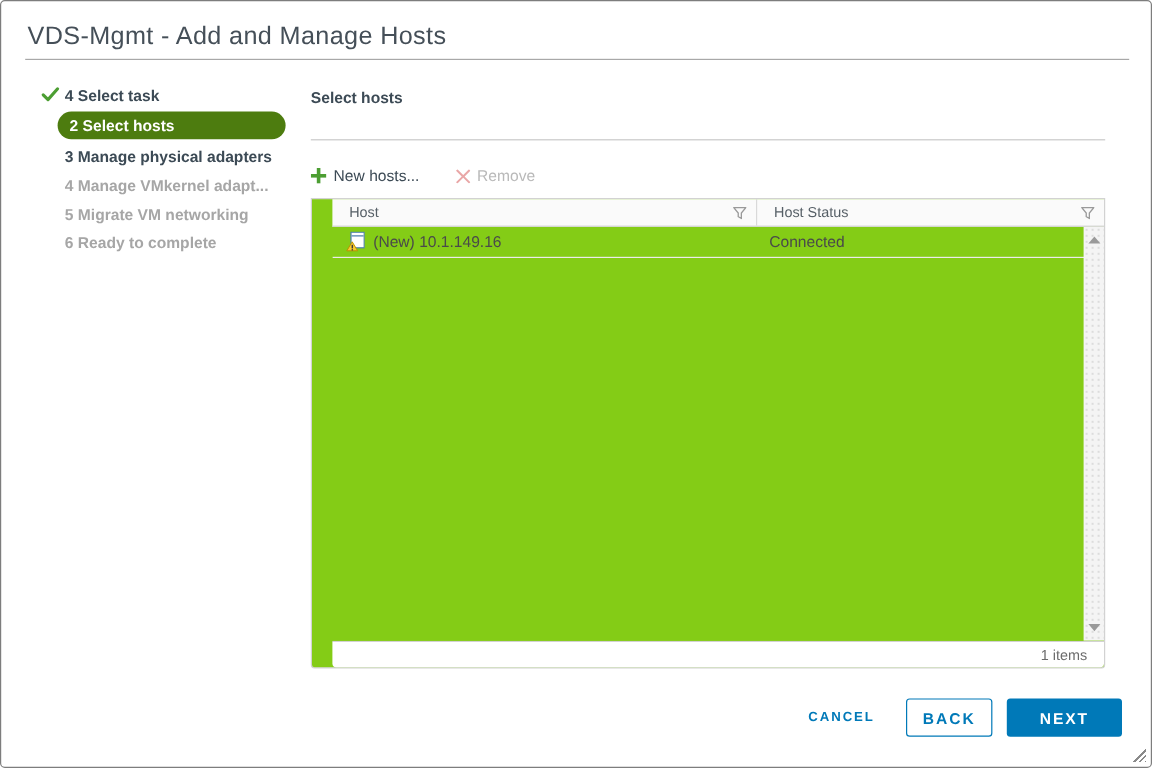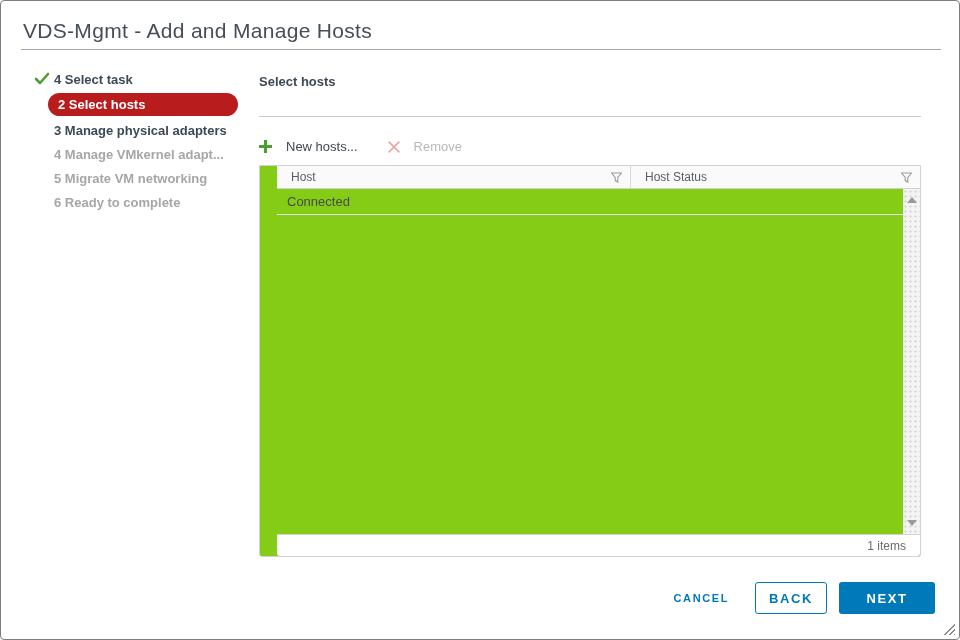--- a/index.html
+++ b/index.html
@@ -32,21 +32,21 @@
     margin-left: 14px; flex: 1; color: #fff;
     border-radius: 12px; padding: 4px 8px 4px 10px;
   }
 
   
   .content-heading { position: absolute; left: 258px; top: 73px; font-size: 13px; font-weight: bold; }
   .content-subheading { position: absolute; left: 258px; top: 95px; font-size: 13px; color: #4a4a4a; }
   .content-rule { position: absolute; left: 258px; top: 115px; width: 662px; border-top: 1px solid #c9c9c9; }
 
   .toolbar { position: absolute; left: 258px; top: 138px; display: flex; align-items: center; font-size: 13px; }
-  .toolbar-btn { display: flex; align-items: center; gap: 14px; cursor: pointer; }
+  .toolbar-btn { display: flex; align-items: center; gap: 6px; cursor: pointer; }
   .toolbar-btn .lbl { color: #3c4a55; }
   .toolbar-btn.disabled { cursor: default; }
   .toolbar-btn.disabled .lbl { color: #b9b9b9; }
   .toolbar-gap { width: 30px; }
 
   
   .grid {
     position: absolute; left: 258px; top: 164px; width: 662px; height: 392px;
     border: 1px solid #d2d2d2; border-radius: 0 0 3px 3px; background: #84cc16; padding-left: 17px;
   }
@@ -117,21 +117,21 @@
   <div class="steps">
     <div class="step-row">
       <span class="check-slot">
         <svg width="16" height="15" viewBox="0 0 16 15">
             <polyline points="2,8 6,12 14,3" fill="none" stroke="#4c9e32" stroke-width="2.6" stroke-linecap="round" stroke-linejoin="round"></polyline>
           </svg>
       </span>
       <span class="step-label">4 Select task</span>
     </div>
     <div class="step-row active">
-      <span class="step-pill" style="background:#b91c1c">2 Select hosts</span>
+      <span class="step-pill" style="background:#4d7c0f">2 Select hosts</span>
     </div>
     <div class="step-row">
       <span class="step-label">3 Manage physical adapters</span>
     </div>
     <div class="step-row disabled">
       <span class="step-label">4 Manage VMkernel adapt...</span>
     </div>
     <div class="step-row disabled">
       <span class="step-label">5 Migrate VM networking</span>
     </div>
@@ -171,20 +171,30 @@
       <div class="grid-hcell col-status">
         <span class="htext">Host Status</span>
         <svg width="11" height="11" viewBox="0 0 11 11">
             <path d="M0.5 1 H10.5 L6.8 5.5 V10 L4.2 8.6 V5.5 Z" fill="none" stroke="#9a9a9a" stroke-width="1.1"></path>
           </svg>
       </div>
     </div>
 
     <div class="grid-body">
       <div class="grid-row">
+        <div class="grid-cell-host">
+          <svg width="16" height="17" viewBox="0 0 16 17">
+            <rect x="4.5" y="0.5" width="11" height="13" fill="#ffffff" stroke="#4e7fae"></rect>
+            <line x1="5" y1="3.5" x2="15" y2="3.5" stroke="#4e7fae"></line>
+            <path d="M5 16 L9.5 8.5 L14 16 Z" transform="translate(-4,0)" fill="#f8ca32" stroke="#b98f00" stroke-width="0.8"></path>
+            <rect x="5" y="11" width="1.2" height="3" fill="#3c3c3c"></rect>
+            <rect x="5" y="14.6" width="1.2" height="1.1" fill="#3c3c3c"></rect>
+          </svg>
+          <span>(New) 10.1.149.16</span>
+        </div>
         <div class="grid-cell-status">Connected</div>
       </div>
 
       <div class="vscrollbar">
         <span class="scroll-arrow up"></span>
         <span class="scroll-arrow down"></span>
       </div>
     </div>
 
     <div class="grid-footer">

